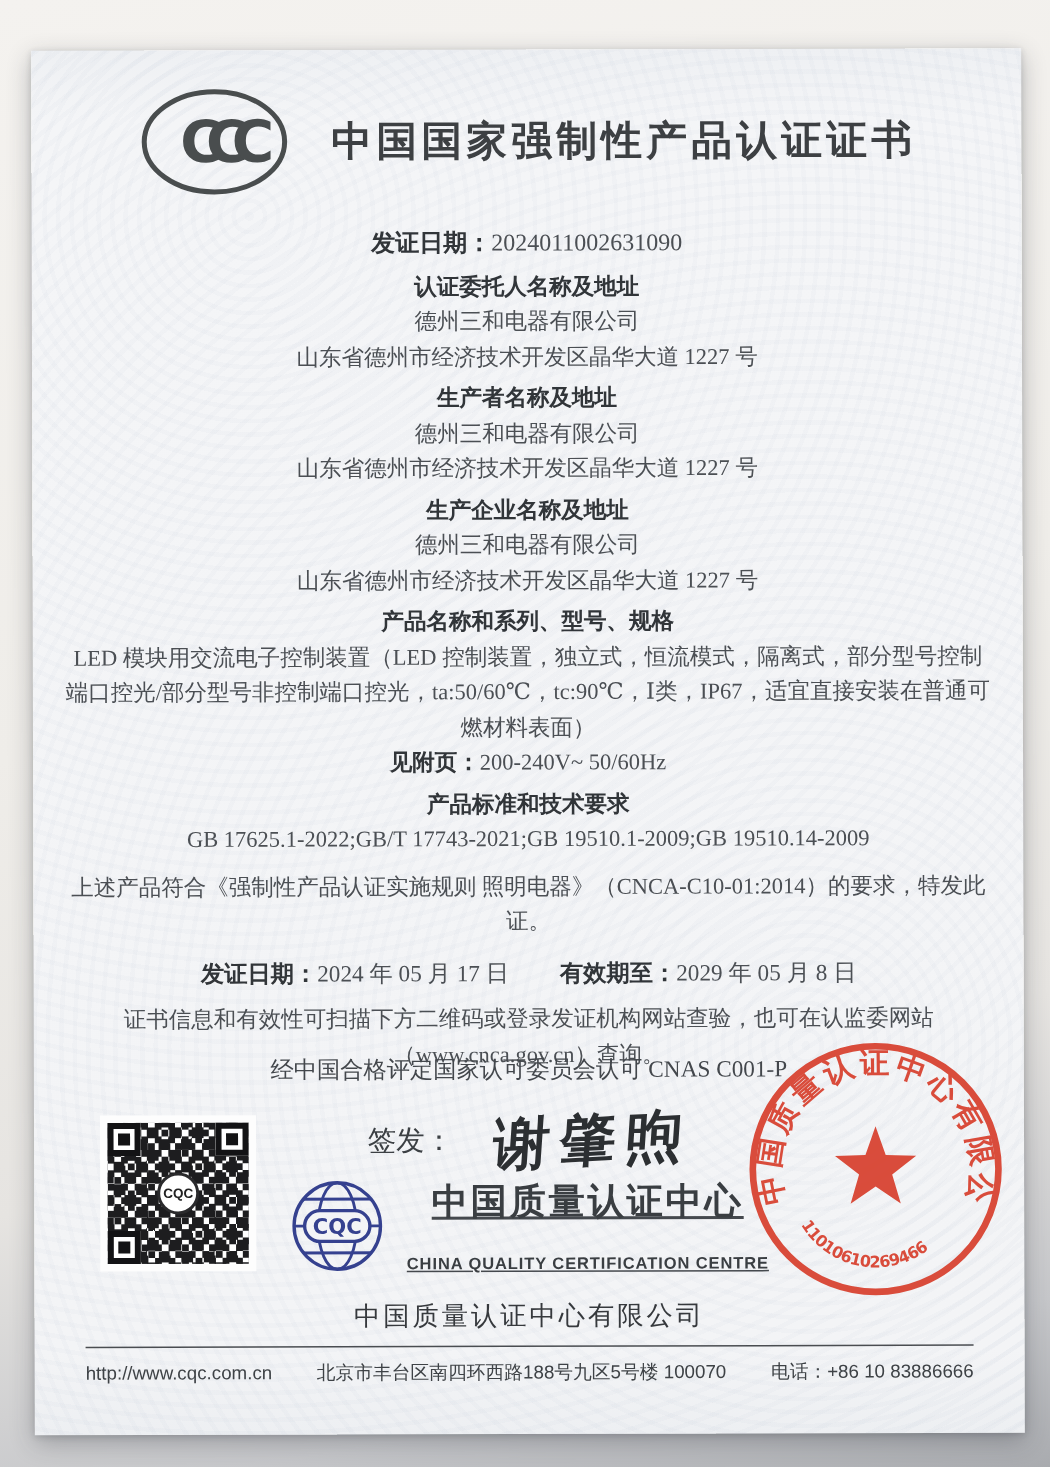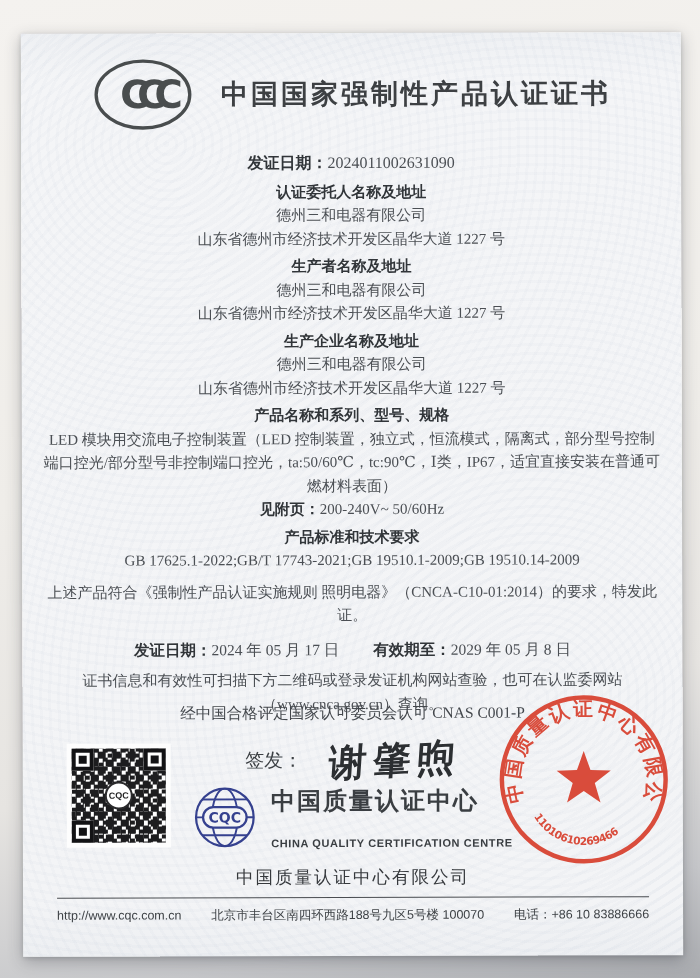--- a/index.html
+++ b/index.html
@@ -46,21 +46,21 @@
     background-position:0 0, 4px 3px;
   }
   .finder { position:absolute; width:22px; height:22px; border:4px solid #131315; background:#fff; }
   .finder::after { content:""; position:absolute; left:3px; top:3px; width:8px; height:8px; background:#131315; }
   .f-tl { left:0; top:0; } .f-tr { right:0; top:0; } .f-bl { left:0; bottom:0; }
   .qr-badge { position:absolute; left:33px; top:33px; width:28px; height:28px; border-radius:50%;
     background:#fff; border:2px solid #2a2a2c; display:flex; align-items:center; justify-content:center;
     font-family:"Liberation Sans",sans-serif; font-size:9px; font-weight:700; color:#222; }
   .cqcrow { position:absolute; top:112px; left:0; width:100%; display:flex; align-items:center; justify-content:center; gap:14px; }
   .cqc-globe { width:64px; height:64px; }
-  .cqc-names { text-align:left; font-family:"Liberation Sans","DejaVu Sans",sans-serif; }
+  .cqc-names { text-align:center; font-family:"Liberation Sans","DejaVu Sans",sans-serif;text-decoration:underline; }
   .cqc-cn { font-size:24px; font-weight:700; color:#3a3e42; letter-spacing:2px; }
   .cqc-en { font-size:11px; font-weight:700; color:#3a3e42; letter-spacing:0.6px; margin-top:20px; }
   .company { position:absolute; top:192px; width:100%; text-align:center; font-size:17.5px; letter-spacing:2px; color:#36393d;
     font-family:"Liberation Sans","DejaVu Sans",sans-serif; font-weight:500; }
   .stamp { position:absolute; left:452px; top:18px; width:178px; height:178px; opacity:0.93; z-index:5; }
   .rule { position:absolute; top:224px; left:14px; right:14px; border-top:1.6px solid #4a4d51; }
   .footer { position:absolute; top:234px; left:14px; right:14px; display:flex; justify-content:space-between; align-items:baseline;
     font-family:"Liberation Sans","DejaVu Sans",sans-serif; font-size:12.5px; color:#3e4246; }
 </style>
 </head>

